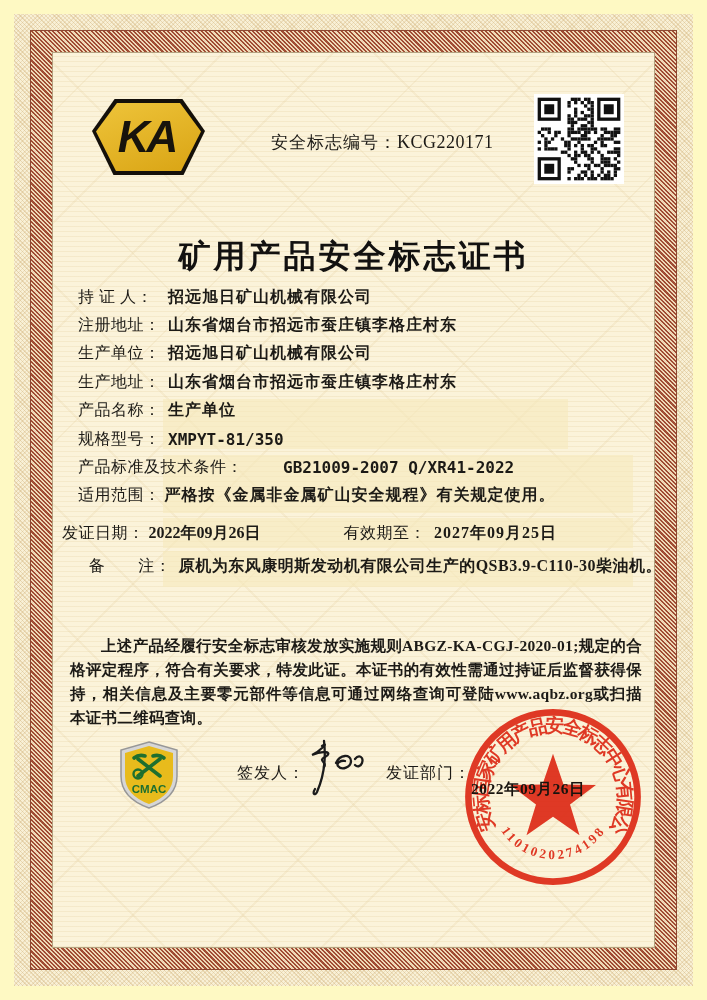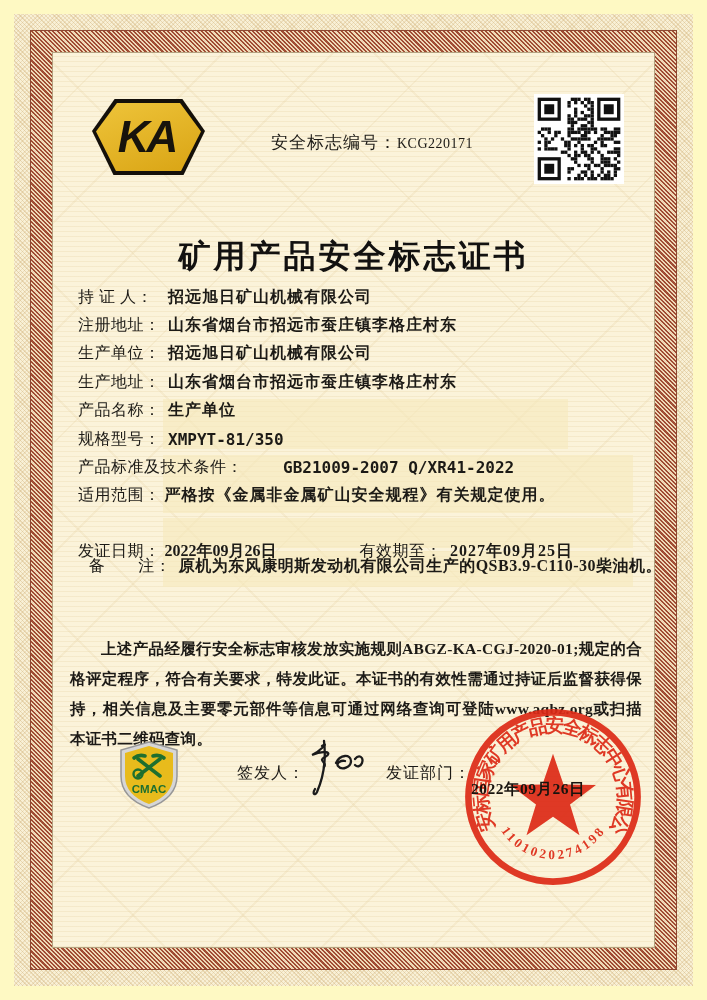--- a/index.html
+++ b/index.html
@@ -38,41 +38,41 @@
     background:#14100a;
     clip-path:polygon(20% 0,80% 0,100% 42%,81% 100%,19% 100%,0 42%);
     display:flex;align-items:center;justify-content:center;}
   .ka-inner{position:absolute;inset:4px;background:linear-gradient(160deg,#eec43a,#d9a414);
     clip-path:polygon(20% 0,80% 0,100% 42%,81% 100%,19% 100%,0 42%);
     display:flex;align-items:center;justify-content:center;}
   .ka-text{font-family:"Liberation Sans","DejaVu Sans",sans-serif;font-style:italic;
     font-weight:900;font-size:44px;letter-spacing:-3px;color:#17130c;line-height:1;transform:translateX(-2px);}
 
   .serial-line{position:absolute;left:271px;top:131px;font-size:17px;letter-spacing:1px;}
-  .serial-line .num{font-size:14px;letter-spacing:0.5px;margin-top:45px;}
+  .serial-line .num{font-size:18px;letter-spacing:0.5px;margin-top:45px;}
 
   .qr-box{position:absolute;left:534px;top:94px;width:90px;height:90px;background:#fff;}
 
   .cert-title{position:absolute;left:53px;right:53px;top:204px;text-align:center;
     font-size:32px;font-weight:900;letter-spacing:3px;color:#121110;margin-top:31px;}
 
   
   .fields{position:absolute;left:78px;top:283px;right:58px;font-size:16px;}
   .row{display:flex;align-items:center;height:28.4px;white-space:nowrap;}
   .lbl{width:90px;flex:none;letter-spacing:.5px;}
   .lbl-auto{flex:none;white-space:nowrap;letter-spacing:.5px;}
   .val{font-weight:600;letter-spacing:1px;}
   .code{font-family:"DejaVu Sans Mono","Liberation Mono",monospace;font-weight:bold;letter-spacing:0;}
-  .row-dates{position:absolute;left:78px;top:519px;right:58px;display:flex;align-items:center;height:28px;font-size:16px;white-space:nowrap;margin-top:18px;}
+  .row-dates{position:absolute;left:62px;top:519px;right:58px;display:flex;align-items:center;height:28px;font-size:16px;white-space:nowrap;}
   .row-dates .v1{width:195px;flex:none;font-weight:600;}
   .row-remark{position:absolute;left:78px;top:549px;right:45px;display:flex;align-items:center;min-height:34px;font-size:16px;justify-content:flex-end;}
 
   
   .statement{position:absolute;left:70px;top:634px;width:572px;margin:0;
-    font-size:15.5px;line-height:30px;font-weight:600;letter-spacing:.3px;
+    font-size:15.5px;line-height:24px;font-weight:600;letter-spacing:.3px;
     text-indent:2em;text-align:justify;}
 
   
   .cmac-badge{position:absolute;left:117px;top:740px;width:64px;height:70px;}
   .signer-label{position:absolute;left:237px;top:763px;font-size:16px;letter-spacing:1px;}
   .signature{position:absolute;left:298px;top:734px;width:74px;height:76px;}
   .dept-label{position:absolute;left:386px;top:763px;font-size:16px;letter-spacing:1px;}
 
   .seal{position:absolute;left:459px;top:703px;width:188px;height:188px;opacity:.92;}
   .seal-date{position:absolute;left:471px;top:779px;font-size:15.5px;font-weight:600;color:#17130e;z-index:7;letter-spacing:.5px;}

